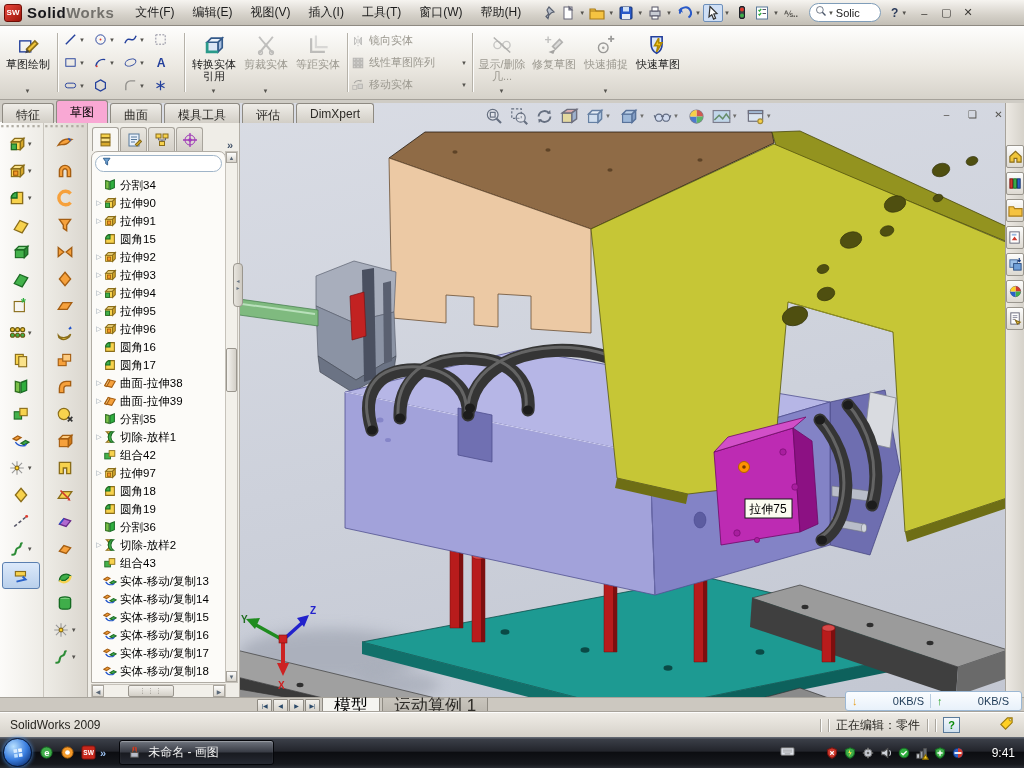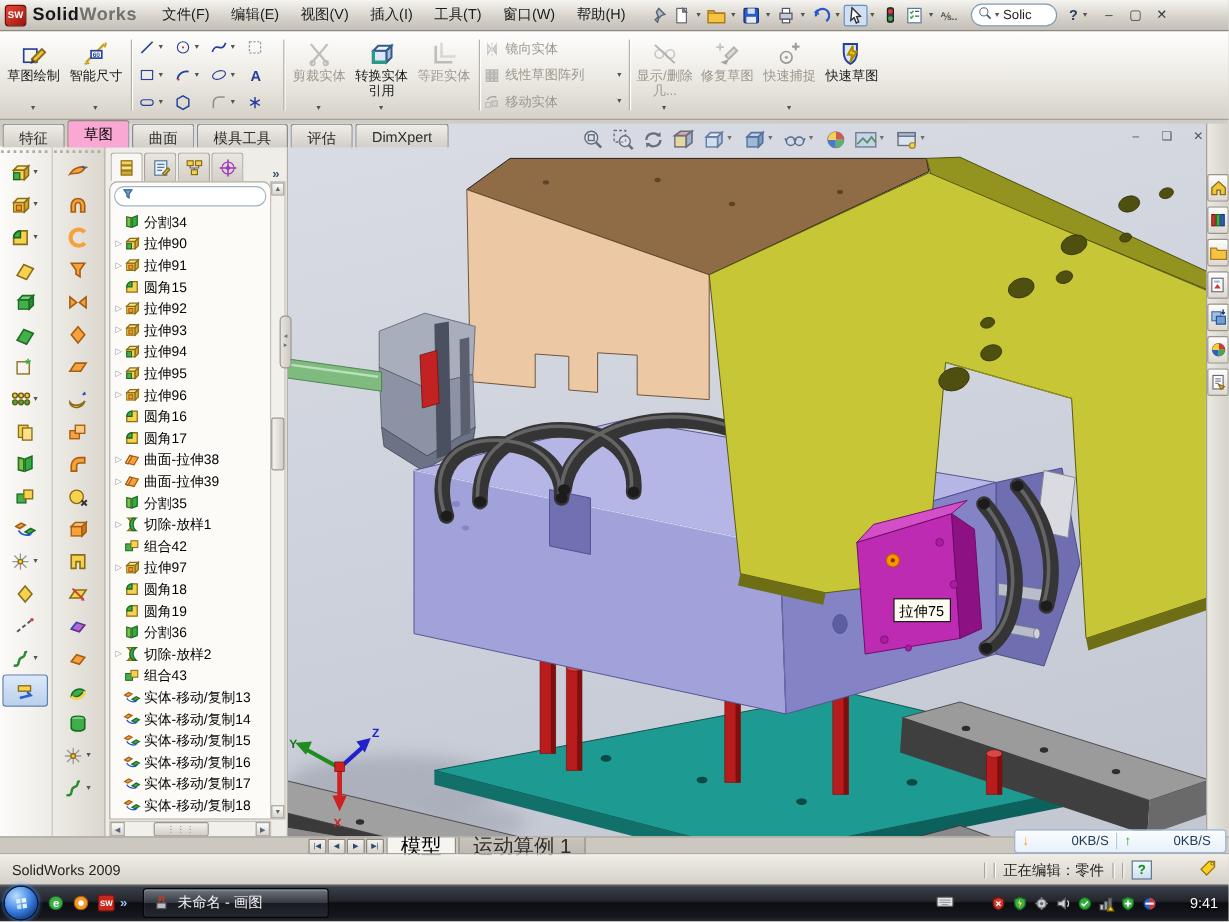--- a/index.html
+++ b/index.html
@@ -234,152 +234,140 @@
         <div class="gi" data-interactable="false">
           <svg width="22" height="22" viewBox="0 0 16 16" xmlns="http://www.w3.org/2000/svg">
             <rect x="2" y="5" width="8" height="8" fill="none" stroke="#24409c"></rect>
             <path d="M7 11l6-6 2 2-6 6z" fill="#f0c53a" stroke="#8a6d1a" stroke-width="1.2"></path>
             <path d="M7 11l-1 3 3-1z" fill="#444"></path>
           </svg>
         </div>
         <div class="lbl" data-interactable="false">草图绘制</div>
         <div class="dd" data-interactable="true">▼</div>
       </div>
+      <div class="cmd-sep" data-interactable="false"></div>
+      <div class="sk-grid" data-interactable="false">
+        <div class="sk-cell" data-interactable="true">
+          <span data-interactable="false" style="display: flex;">
+            <svg width="15" height="15" viewBox="0 0 16 16" xmlns="http://www.w3.org/2000/svg">
+              <path d="M3 13L13 3" fill="none" stroke="#24409c" stroke-width="1.5"></path>
+            </svg>
+          </span>
+          <span class="dd" data-interactable="true">▼</span>
+        </div>
+        <div class="sk-cell" data-interactable="true">
+          <span data-interactable="false" style="display: flex;">
+            <svg width="15" height="15" viewBox="0 0 16 16" xmlns="http://www.w3.org/2000/svg">
+              <circle cx="8" cy="8" r="5" fill="none" stroke="#24409c"></circle>
+              <circle cx="8" cy="8" r="1" fill="#e03a2e"></circle>
+            </svg>
+          </span>
+          <span class="dd" data-interactable="true">▼</span>
+        </div>
+        <div class="sk-cell" data-interactable="true">
+          <span data-interactable="false" style="display: flex;">
+            <svg width="15" height="15" viewBox="0 0 16 16" xmlns="http://www.w3.org/2000/svg">
+              <path d="M2 12C6 2 10 14 14 4" fill="none" stroke="#24409c" stroke-width="1.5"></path>
+            </svg>
+          </span>
+          <span class="dd" data-interactable="true">▼</span>
+        </div>
+        <div class="sk-cell" data-interactable="true">
+          <span data-interactable="false" style="display: flex;">
+            <svg width="15" height="15" viewBox="0 0 16 16" xmlns="http://www.w3.org/2000/svg">
+              <rect x="3" y="3" width="10" height="10" fill="none" stroke="#889" stroke-dasharray="2 1.5"></rect>
+            </svg>
+          </span>
+        </div>
+        <div class="sk-cell" data-interactable="true">
+          <span data-interactable="false" style="display: flex;">
+            <svg width="15" height="15" viewBox="0 0 16 16" xmlns="http://www.w3.org/2000/svg">
+              <rect x="3" y="4" width="10" height="8" fill="none" stroke="#24409c"></rect>
+            </svg>
+          </span>
+          <span class="dd" data-interactable="true">▼</span>
+        </div>
+        <div class="sk-cell" data-interactable="true">
+          <span data-interactable="false" style="display: flex;">
+            <svg width="15" height="15" viewBox="0 0 16 16" xmlns="http://www.w3.org/2000/svg">
+              <path d="M3 12A8 8 0 0 1 13 5" fill="none" stroke="#24409c" stroke-width="1.5"></path>
+              <circle cx="4" cy="12" r="1" fill="#e03a2e"></circle>
+            </svg>
+          </span>
+          <span class="dd" data-interactable="true">▼</span>
+        </div>
+        <div class="sk-cell" data-interactable="true">
+          <span data-interactable="false" style="display: flex;">
+            <svg width="15" height="15" viewBox="0 0 16 16" xmlns="http://www.w3.org/2000/svg">
+              <ellipse cx="8" cy="8" rx="6" ry="3.5" fill="none" stroke="#24409c" transform="rotate(-20 8 8)"></ellipse>
+            </svg>
+          </span>
+          <span class="dd" data-interactable="true">▼</span>
+        </div>
+        <div class="sk-cell" data-interactable="true">
+          <span data-interactable="false" style="display: flex;">
+            <svg width="15" height="15" viewBox="0 0 16 16" xmlns="http://www.w3.org/2000/svg">
+              <text x="4" y="13" fill="#24409c" font-size="13" font-weight="bold" font-family="sans-serif">A</text>
+            </svg>
+          </span>
+        </div>
+        <div class="sk-cell" data-interactable="true">
+          <span data-interactable="false" style="display: flex;">
+            <svg width="15" height="15" viewBox="0 0 16 16" xmlns="http://www.w3.org/2000/svg">
+              <rect x="2.5" y="5.5" width="11" height="5" rx="2.5" fill="none" stroke="#24409c"></rect>
+            </svg>
+          </span>
+          <span class="dd" data-interactable="true">▼</span>
+        </div>
+        <div class="sk-cell" data-interactable="true">
+          <span data-interactable="false" style="display: flex;">
+            <svg width="15" height="15" viewBox="0 0 16 16" xmlns="http://www.w3.org/2000/svg">
+              <path d="M8 2l5.2 3v6L8 14l-5.2-3V5z" fill="none" stroke="#24409c" stroke-width="1.3"></path>
+            </svg>
+          </span>
+        </div>
+        <div class="sk-cell off" data-interactable="true">
+          <span data-interactable="false" style="display: flex;">
+            <svg width="15" height="15" viewBox="0 0 16 16" xmlns="http://www.w3.org/2000/svg">
+              <path d="M3 13V8A5 5 0 0 1 8 3h5" fill="none" stroke="#24409c" stroke-width="1.4"></path>
+            </svg>
+          </span>
+          <span class="dd" data-interactable="true">▼</span>
+        </div>
+        <div class="sk-cell" data-interactable="true">
+          <span data-interactable="false" style="display: flex;">
+            <svg width="15" height="15" viewBox="0 0 16 16" xmlns="http://www.w3.org/2000/svg">
+              <path d="M8 3v10M3.7 5.5l8.6 5M12.3 5.5l-8.6 5" fill="none" stroke="#24409c" stroke-width="1.3"></path>
+            </svg>
+          </span>
+        </div>
+      </div>
+      <div class="cmd-sep" data-interactable="false"></div>
       <div class="cmd-big" data-interactable="true">
         <div class="gi" data-interactable="false">
           <svg width="22" height="22" viewBox="0 0 16 16" xmlns="http://www.w3.org/2000/svg">
-            <path d="M2 13L13 2" fill="none" stroke="#caa020" stroke-width="1.4"></path>
-            <path d="M1 14l3-.6M14 1l-.6 3" fill="none" stroke="#caa020" stroke-width="1.2"></path>
-            <rect x="5" y="6" width="6.5" height="4.5" fill="#fff" stroke="#24409c"></rect>
-            <text x="6" y="9.8" fill="#24409c" font-size="4" font-weight="bold" font-family="sans-serif">60</text>
-          </svg>
-        </div>
-        <div class="lbl" data-interactable="false">智能尺寸</div>
+            <rect x="3" y="6" width="8" height="7" fill="#dce6f5" stroke="#345a8a"></rect>
+            <path d="M3 6l3-3h8l-3 3z" fill="#eef4fb" stroke="#345a8a" stroke-width="1.2"></path>
+            <path d="M14 3v7l-3 3V6z" fill="#a8c0e0" stroke="#345a8a" stroke-width="1.2"></path>
+            <path d="M3 6v7h8" fill="none" stroke="#2a9a8a" stroke-width="2"></path>
+          </svg>
+        </div>
+        <div class="lbl" data-interactable="false">转换实体引用</div>
         <div class="dd" data-interactable="true">▼</div>
       </div>
-      <div class="cmd-sep" data-interactable="false"></div>
-      <div class="sk-grid" data-interactable="false">
-        <div class="sk-cell" data-interactable="true">
-          <span data-interactable="false" style="display: flex;">
-            <svg width="15" height="15" viewBox="0 0 16 16" xmlns="http://www.w3.org/2000/svg">
-              <path d="M3 13L13 3" fill="none" stroke="#24409c" stroke-width="1.5"></path>
-            </svg>
-          </span>
-          <span class="dd" data-interactable="true">▼</span>
-        </div>
-        <div class="sk-cell" data-interactable="true">
-          <span data-interactable="false" style="display: flex;">
-            <svg width="15" height="15" viewBox="0 0 16 16" xmlns="http://www.w3.org/2000/svg">
-              <circle cx="8" cy="8" r="5" fill="none" stroke="#24409c"></circle>
-              <circle cx="8" cy="8" r="1" fill="#e03a2e"></circle>
-            </svg>
-          </span>
-          <span class="dd" data-interactable="true">▼</span>
-        </div>
-        <div class="sk-cell" data-interactable="true">
-          <span data-interactable="false" style="display: flex;">
-            <svg width="15" height="15" viewBox="0 0 16 16" xmlns="http://www.w3.org/2000/svg">
-              <path d="M2 12C6 2 10 14 14 4" fill="none" stroke="#24409c" stroke-width="1.5"></path>
-            </svg>
-          </span>
-          <span class="dd" data-interactable="true">▼</span>
-        </div>
-        <div class="sk-cell" data-interactable="true">
-          <span data-interactable="false" style="display: flex;">
-            <svg width="15" height="15" viewBox="0 0 16 16" xmlns="http://www.w3.org/2000/svg">
-              <rect x="3" y="3" width="10" height="10" fill="none" stroke="#889" stroke-dasharray="2 1.5"></rect>
-            </svg>
-          </span>
-        </div>
-        <div class="sk-cell" data-interactable="true">
-          <span data-interactable="false" style="display: flex;">
-            <svg width="15" height="15" viewBox="0 0 16 16" xmlns="http://www.w3.org/2000/svg">
-              <rect x="3" y="4" width="10" height="8" fill="none" stroke="#24409c"></rect>
-            </svg>
-          </span>
-          <span class="dd" data-interactable="true">▼</span>
-        </div>
-        <div class="sk-cell" data-interactable="true">
-          <span data-interactable="false" style="display: flex;">
-            <svg width="15" height="15" viewBox="0 0 16 16" xmlns="http://www.w3.org/2000/svg">
-              <path d="M3 12A8 8 0 0 1 13 5" fill="none" stroke="#24409c" stroke-width="1.5"></path>
-              <circle cx="4" cy="12" r="1" fill="#e03a2e"></circle>
-            </svg>
-          </span>
-          <span class="dd" data-interactable="true">▼</span>
-        </div>
-        <div class="sk-cell" data-interactable="true">
-          <span data-interactable="false" style="display: flex;">
-            <svg width="15" height="15" viewBox="0 0 16 16" xmlns="http://www.w3.org/2000/svg">
-              <ellipse cx="8" cy="8" rx="6" ry="3.5" fill="none" stroke="#24409c" transform="rotate(-20 8 8)"></ellipse>
-            </svg>
-          </span>
-          <span class="dd" data-interactable="true">▼</span>
-        </div>
-        <div class="sk-cell" data-interactable="true">
-          <span data-interactable="false" style="display: flex;">
-            <svg width="15" height="15" viewBox="0 0 16 16" xmlns="http://www.w3.org/2000/svg">
-              <text x="4" y="13" fill="#24409c" font-size="13" font-weight="bold" font-family="sans-serif">A</text>
-            </svg>
-          </span>
-        </div>
-        <div class="sk-cell" data-interactable="true">
-          <span data-interactable="false" style="display: flex;">
-            <svg width="15" height="15" viewBox="0 0 16 16" xmlns="http://www.w3.org/2000/svg">
-              <rect x="2.5" y="5.5" width="11" height="5" rx="2.5" fill="none" stroke="#24409c"></rect>
-            </svg>
-          </span>
-          <span class="dd" data-interactable="true">▼</span>
-        </div>
-        <div class="sk-cell" data-interactable="true">
-          <span data-interactable="false" style="display: flex;">
-            <svg width="15" height="15" viewBox="0 0 16 16" xmlns="http://www.w3.org/2000/svg">
-              <path d="M8 2l5.2 3v6L8 14l-5.2-3V5z" fill="none" stroke="#24409c" stroke-width="1.3"></path>
-            </svg>
-          </span>
-        </div>
-        <div class="sk-cell off" data-interactable="true">
-          <span data-interactable="false" style="display: flex;">
-            <svg width="15" height="15" viewBox="0 0 16 16" xmlns="http://www.w3.org/2000/svg">
-              <path d="M3 13V8A5 5 0 0 1 8 3h5" fill="none" stroke="#24409c" stroke-width="1.4"></path>
-            </svg>
-          </span>
-          <span class="dd" data-interactable="true">▼</span>
-        </div>
-        <div class="sk-cell" data-interactable="true">
-          <span data-interactable="false" style="display: flex;">
-            <svg width="15" height="15" viewBox="0 0 16 16" xmlns="http://www.w3.org/2000/svg">
-              <path d="M8 3v10M3.7 5.5l8.6 5M12.3 5.5l-8.6 5" fill="none" stroke="#24409c" stroke-width="1.3"></path>
-            </svg>
-          </span>
-        </div>
-      </div>
-      <div class="cmd-sep" data-interactable="false"></div>
       <div class="cmd-big off" data-interactable="false">
         <div class="gi" data-interactable="false">
           <svg width="22" height="22" viewBox="0 0 16 16" xmlns="http://www.w3.org/2000/svg">
             <path d="M3 2c3 4 7 8 10 12" fill="none" stroke="#888" stroke-width="1.4"></path>
             <path d="M13 2C10 6 6 10 3 14" fill="none" stroke="#888" stroke-width="1.4"></path>
             <circle cx="4" cy="13.5" r="1.4" fill="none" stroke="#888"></circle>
             <circle cx="12" cy="13.5" r="1.4" fill="none" stroke="#888"></circle>
           </svg>
         </div>
         <div class="lbl" data-interactable="false">剪裁实体</div>
-        <div class="dd" data-interactable="true">▼</div>
-      </div>
-      <div class="cmd-big" data-interactable="true">
-        <div class="gi" data-interactable="false">
-          <svg width="22" height="22" viewBox="0 0 16 16" xmlns="http://www.w3.org/2000/svg">
-            <rect x="3" y="6" width="8" height="7" fill="#dce6f5" stroke="#345a8a"></rect>
-            <path d="M3 6l3-3h8l-3 3z" fill="#eef4fb" stroke="#345a8a" stroke-width="1.2"></path>
-            <path d="M14 3v7l-3 3V6z" fill="#a8c0e0" stroke="#345a8a" stroke-width="1.2"></path>
-            <path d="M3 6v7h8" fill="none" stroke="#2a9a8a" stroke-width="2"></path>
-          </svg>
-        </div>
-        <div class="lbl" data-interactable="false">转换实体引用</div>
         <div class="dd" data-interactable="true">▼</div>
       </div>
       <div class="cmd-big off" data-interactable="false">
         <div class="gi" data-interactable="false">
           <svg width="22" height="22" viewBox="0 0 16 16" xmlns="http://www.w3.org/2000/svg">
             <path d="M3 3v10h10" fill="none" stroke="#888" stroke-width="1.6"></path>
             <path d="M6.5 1v8.5H15" fill="none" stroke="#bbb" stroke-width="1.6"></path>
           </svg>
         </div>
         <div class="lbl" data-interactable="false">等距实体</div>

